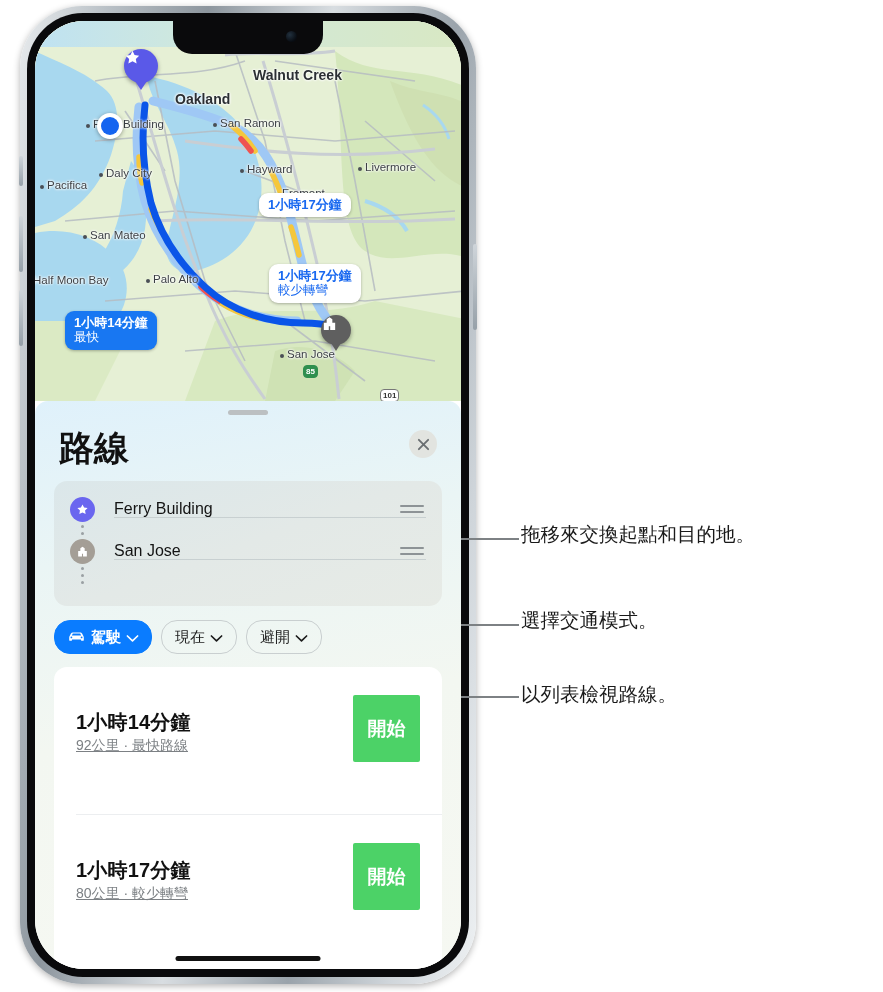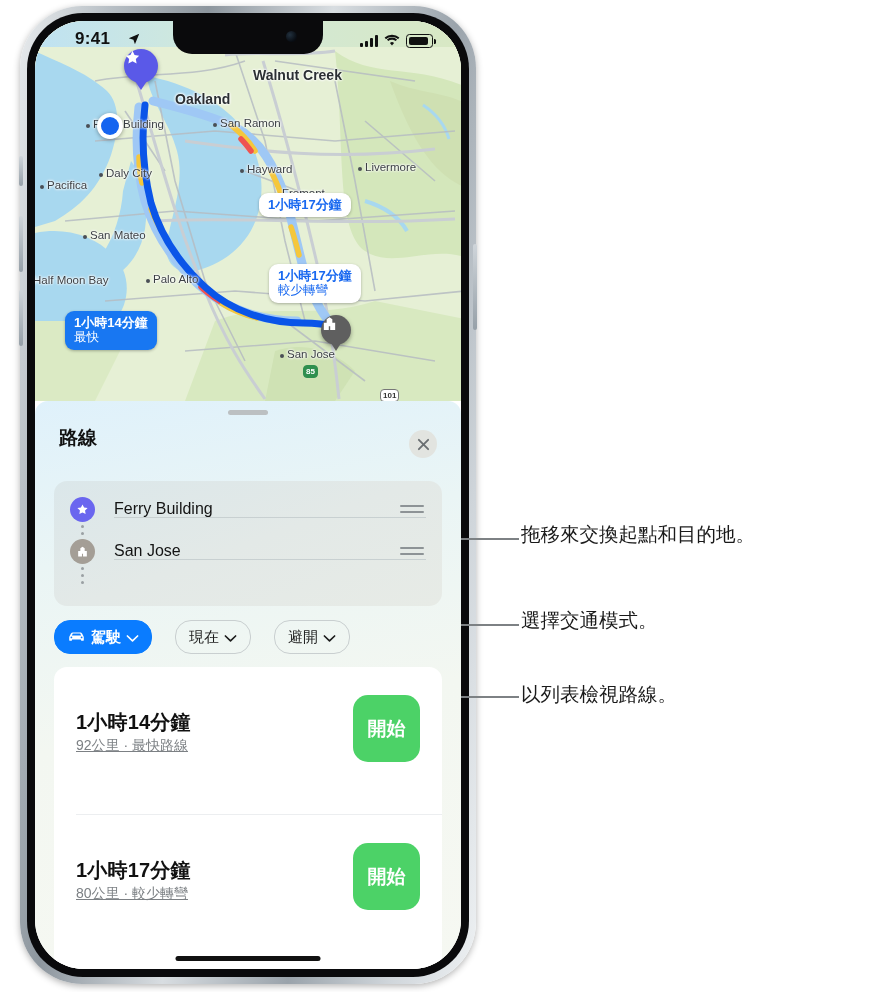--- a/index.html
+++ b/index.html
@@ -83,21 +83,21 @@
   .shield{position:absolute;background:#fff;border:1.4px solid #777;border-radius:4px;
           font-size:8px;font-weight:bold;color:#333;padding:0 2px;line-height:11px;}
   .shield.green{background:#2f8f4e;color:#fff;border-color:#2f8f4e;}
 
   
   #sheet{position:absolute;left:0;right:0;top:380px;bottom:0;
          background:linear-gradient(170deg,#dff1fb 0%,#eaf5f5 26%,#f3f7f1 55%,#f6f8f2 100%);
          border-top-left-radius:13px;border-top-right-radius:13px;z-index:20;}
   #grabber{position:absolute;left:50%;transform:translateX(-50%);top:9px;
            width:40px;height:5px;border-radius:3px;background:#bcc0c2;}
-  #sheet-title{position:absolute;left:24px;top:24px;font-size:19px;font-weight:bold;color:#111;}
+  #sheet-title{position:absolute;left:24px;top:24px;font-size:35px;font-weight:bold;color:#111;}
   #close-btn{position:absolute;right:24px;top:29px;width:28px;height:28px;border-radius:50%;
              background:#e2e4e0;display:flex;align-items:center;justify-content:center;}
   #close-btn svg{display:block;}
 
   
   #wp-card{position:absolute;left:19px;right:19px;top:80px;height:125px;
            background:linear-gradient(160deg,#dbe7ea 0%,#e3e9e7 50%,#e7ebe6 100%);
            border-radius:13px;}
   .wp-row{position:absolute;left:0;right:0;height:40px;display:flex;align-items:center;}
   .wp-ico{position:absolute;left:16px;width:25px;height:25px;border-radius:50%;
@@ -107,34 +107,34 @@
   .wp-ico.add{background:#0a7cff;}
   .wp-txt{position:absolute;left:60px;font-size:16px;color:#141414;}
   .wp-txt.link{color:#0a7cff;}
   .wp-hr{position:absolute;left:60px;right:16px;height:1px;background:#c8d0d1;}
   .wp-drag{position:absolute;right:18px;width:24px;}
   .wp-drag span{display:block;height:1.6px;background:#8d9396;border-radius:1px;margin:4px 0;}
   .wp-dots{position:absolute;left:27px;width:3px;}
   .wp-dots i{display:block;width:3px;height:3px;border-radius:50%;background:#9aa0a3;margin:4px 0;}
 
   
-  #pills{position:absolute;left:19px;top:219px;display:flex;gap:23px;align-items:center;}
+  #pills{position:absolute;left:19px;top:219px;display:flex;gap:9px;align-items:center;}
   .pill{height:32px;border-radius:16px;display:flex;align-items:center;gap:5px;padding:0 13px;
         font-size:15px;color:#1b1b1b;border:1px solid #c9cfd0;background:transparent;}
   .pill.primary{background:#0a7cff;color:#fff;border-color:#0a7cff;font-weight:bold;padding:0 12px;}
   .chev{display:block;}
 
   
   #routes{position:absolute;left:19px;right:19px;top:266px;bottom:-10px;
           background:#fff;border-radius:13px;overflow:hidden;}
   .route{position:absolute;left:0;right:0;height:148px;}
   .r-time{position:absolute;left:22px;top:42px;font-size:20px;font-weight:bold;color:#111;
           letter-spacing:.2px;}
   .r-sub{position:absolute;left:22px;top:70px;font-size:14px;color:#7c8084;text-decoration:underline;}
-  .r-go{position:absolute;right:22px;top:28px;width:67px;height:67px;border-radius:15px;
+  .r-go{position:absolute;right:22px;top:28px;width:67px;height:67px;border-radius:2px;
         background:#4cd267;display:flex;align-items:center;justify-content:center;
         color:#fff;font-size:19px;font-weight:bold;}
   .r-hr{position:absolute;left:22px;right:0;height:1px;background:#eceef0;}
 
   #home-ind{position:absolute;left:50%;transform:translateX(-50%);bottom:8px;
             width:145px;height:5px;border-radius:3px;background:#111;z-index:60;}
 
   
   .anno{position:absolute;font-size:19.5px;color:#1a1a1a;white-space:nowrap;}
   .lead{position:absolute;height:2px;background:#7d8184;}
@@ -281,46 +281,20 @@
             <div class="bubble blue" style="left: 30px; top: 290px;">
               <div class="l1">1小時14分鐘</div>
               <div class="l2">最快</div>
             </div>
           </div>
     </div>
 
     <div id="notch">
       <div id="camera"></div>
     </div>
-    <div id="statusbar">
-      <div id="st-time">9:41</div>
-      <div id="st-loc">
-        <svg width="14" height="14" viewBox="0 0 24 24">
-              <path fill="#111" d="M21 3L3 10.5l8 2.6 2.6 8z"></path>
-            </svg>
-      </div>
-      <div id="st-right">
-        <span class="bars">
-              <i></i>
-              <i></i>
-              <i></i>
-              <i></i>
-            </span>
-        <span>
-          <svg width="16" height="12" viewBox="0 0 18 13">
-            <path fill="#111" d="M9 12.6l2.3-2.8a3.3 3.3 0 00-4.6 0z"></path>
-            <path fill="#111" d="M9 6.1c1.6 0 3.1.6 4.2 1.6l1.5-1.8A8.6 8.6 0 009 3.6a8.6 8.6 0 00-5.7 2.3l1.5 1.8A6.2 6.2 0 019 6.1z"></path>
-            <path fill="#111" d="M9 .6A12.2 12.2 0 00.7 3.8l1.5 1.8A9.9 9.9 0 019 3.1c2.6 0 5 .9 6.8 2.5l1.5-1.8A12.2 12.2 0 009 .6z"></path>
-          </svg>
-        </span>
-        <span id="batt">
-              <i></i>
-            </span>
-      </div>
-    </div>
 
     <div id="sheet">
       <div id="grabber"></div>
       <div id="sheet-title">路線</div>
       <div id="close-btn">
         <svg width="13" height="13" viewBox="0 0 14 14">
           <path stroke="#6a6f72" stroke-width="2" stroke-linecap="round" d="M2 2l10 10M12 2L2 12"></path>
         </svg>
       </div>
 

